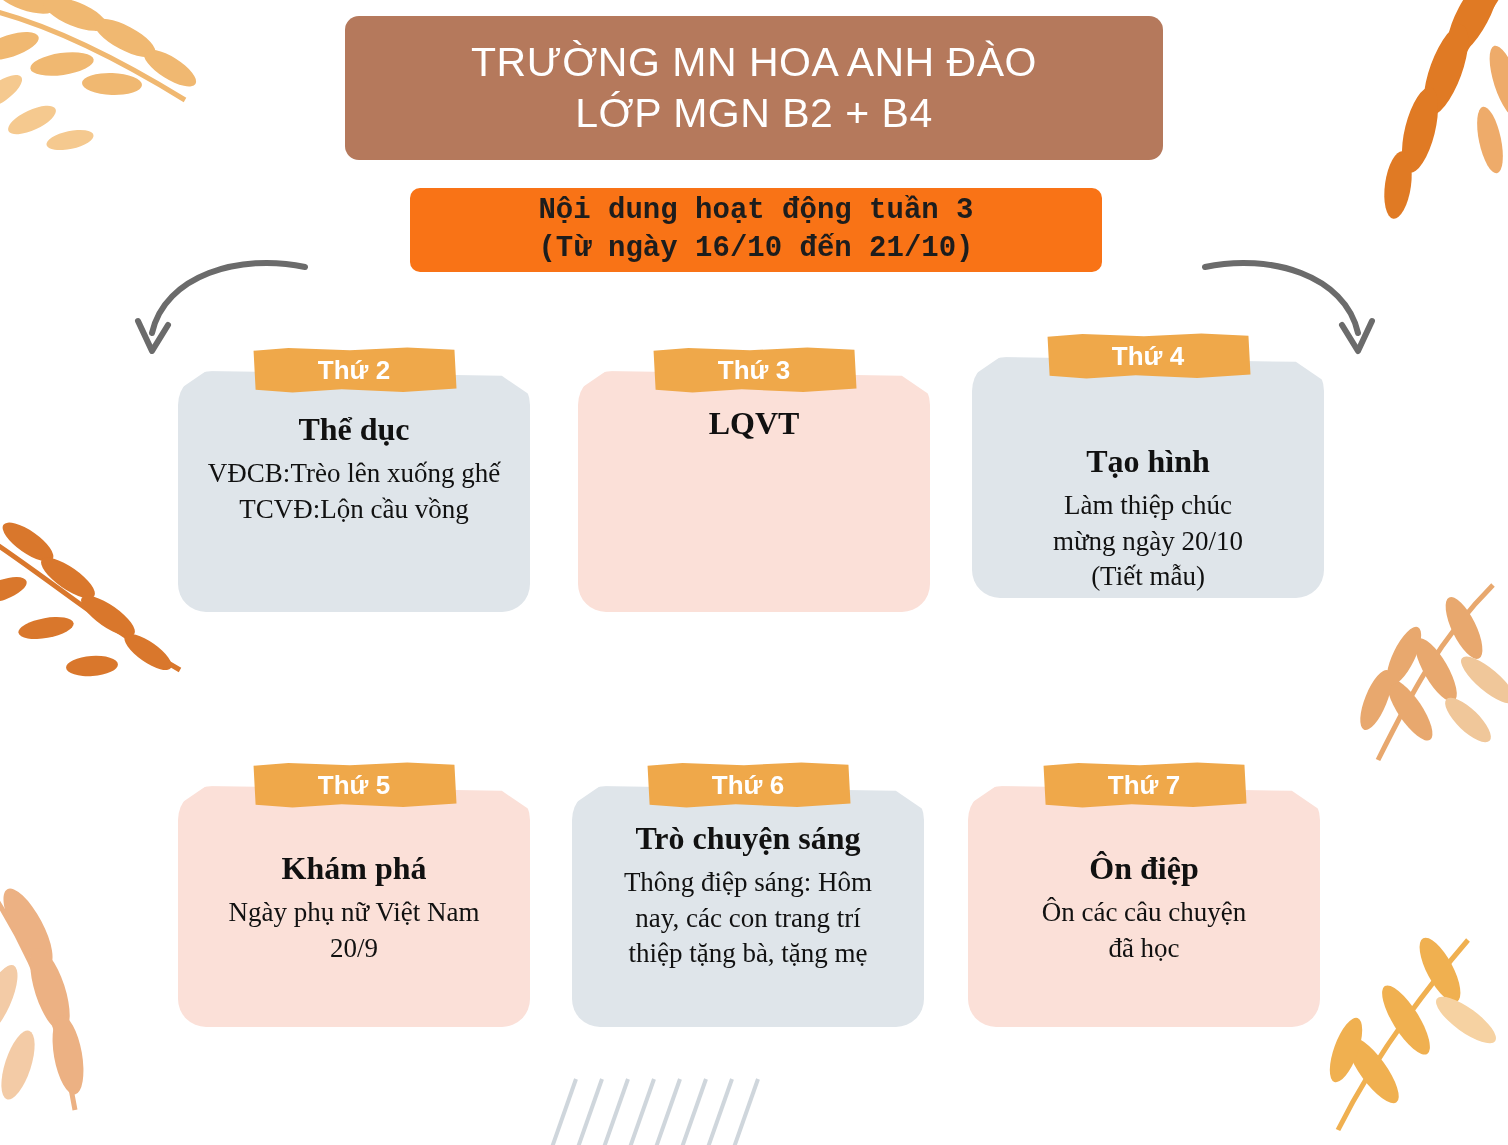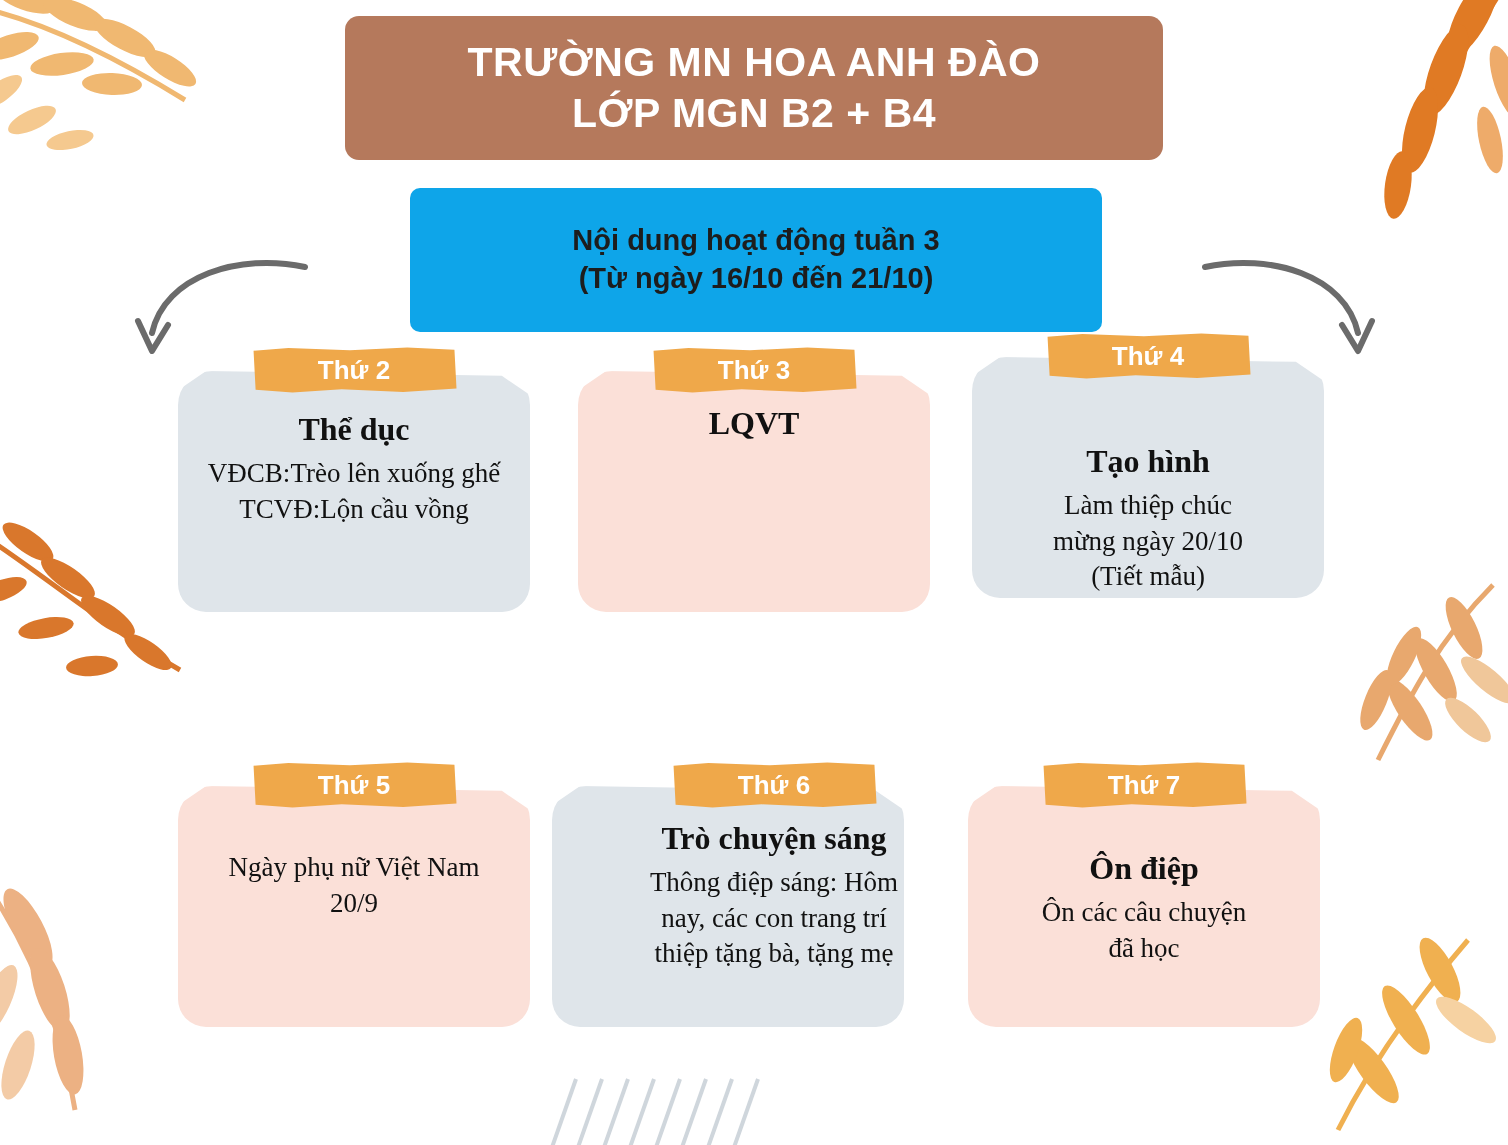--- a/index.html
+++ b/index.html
@@ -47,39 +47,40 @@
     border-radius: 14px;
     display: flex;
     flex-direction: column;
     align-items: center;
     justify-content: center;
     color: #ffffff;
     text-align: center;
   }
   .title-line {
     font-size: 41px;
-    font-weight: bold;
+    font-weight: normal;
     letter-spacing: 0.5px;
     line-height: 1.25;
   }
 
   .subtitle-box {
     position: absolute;
     left: 410px;
     top: 188px;
     width: 692px;
-    height: 144px;
-    background: #0ea5e9;
+    height: 84px;
+    background: #f97316;
     border-radius: 10px;
     display: flex;
     flex-direction: column;
     align-items: center;
     justify-content: center;
     text-align: center;
     color: #1d1d1d;
+    font-family: Liberation Mono, monospace;
   }
   .subtitle-line {
     font-size: 29px;
     font-weight: bold;
     line-height: 1.3;
   }
 
   
   .arrow { position: absolute; }
   .arrow-left { left: 130px; top: 255px; }
@@ -139,21 +140,21 @@
     line-height: 1.32;
     padding: 0 14px;
     white-space: pre-line;
   }
 
   
   #card-1 { left: 178px; top: 347px; }
   #card-2 { left: 578px; top: 347px; }
   #card-3 { left: 972px; top: 333px; gap: 46px; }
   #card-4 { left: 178px; top: 762px; }
-  #card-5 { left: 552px; top: 762px; padding-left: 46px; }
+  #card-5 { left: 572px; top: 762px; }
   #card-6 { left: 968px; top: 762px; }
 
   
   #card-1 .card-content { padding-top: 18px; }
   #card-3 .card-content { padding-top: 18px; }
   #card-4 .card-content { padding-top: 42px; }
   #card-6 .card-content { padding-top: 42px; }
 </style>
 </head>
 <body>
@@ -323,20 +324,21 @@
       <div class="card-body">Làm thiệp chúc
 mừng ngày 20/10
 (Tiết mẫu)</div>
     </div>
   </div>
 
   <div class="card" id="card-4">
     <div class="card-bg pink"></div>
     <div class="day-badge">Thứ 5</div>
     <div class="card-content">
+      <div class="card-heading">Khám phá</div>
       <div class="card-body">Ngày phụ nữ Việt Nam
 20/9</div>
     </div>
   </div>
 
   <div class="card" id="card-5">
     <div class="card-bg blue"></div>
     <div class="day-badge">Thứ 6</div>
     <div class="card-content">
       <div class="card-heading">Trò chuyện sáng</div>

